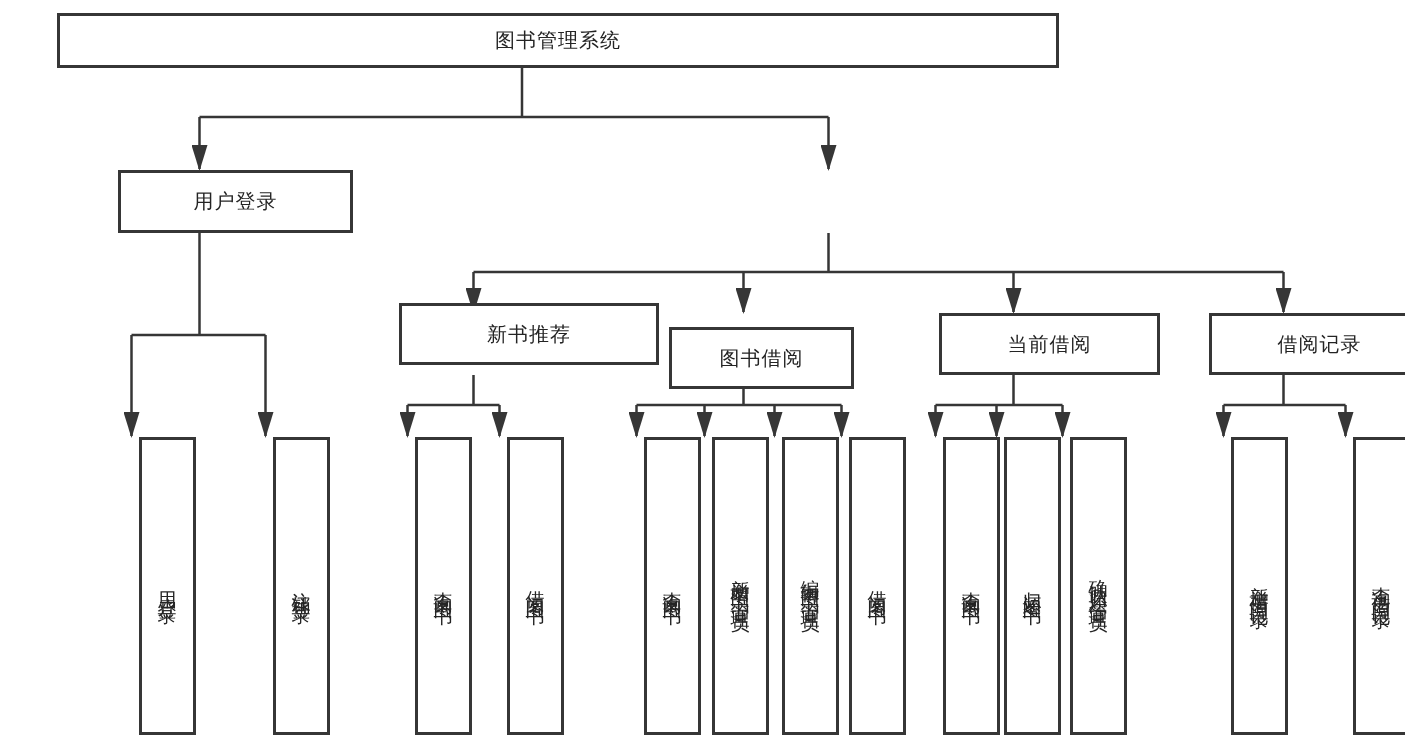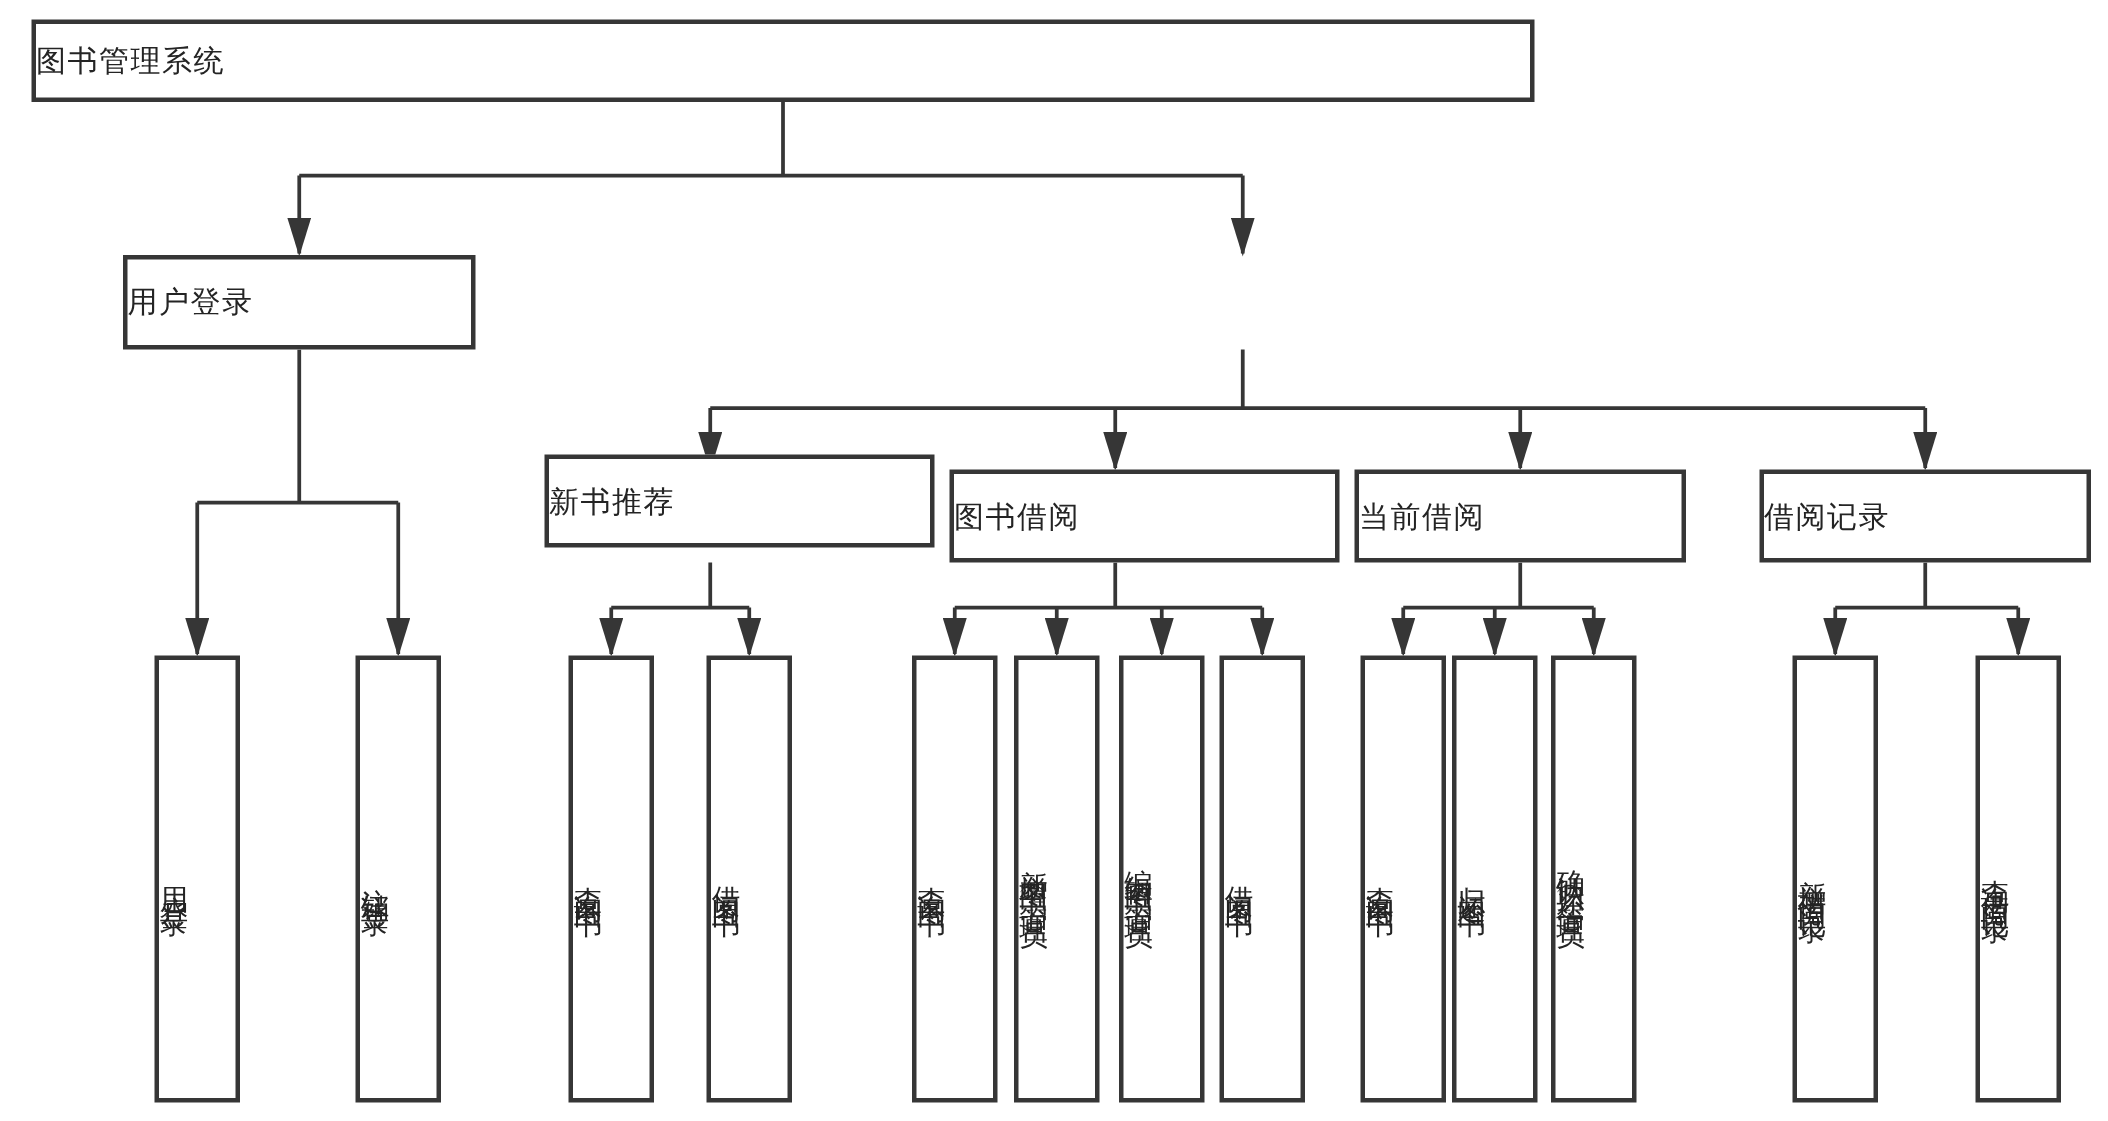--- a/index.html
+++ b/index.html
@@ -3,21 +3,21 @@
 <meta charset="utf-8">
 <style>
   html,body{margin:0;padding:0;background:#ffffff;}
   #canvas{
     position:relative;width:1405px;height:747px;background:#ffffff;overflow:hidden;
     font-family:"Liberation Sans","DejaVu Sans",sans-serif;
   }
   #connectors{position:absolute;left:0;top:0;width:1405px;height:747px;}
   .box{
     position:absolute;background:#ffffff;border:3px solid #363636;box-sizing:border-box;
-    display:flex;align-items:center;justify-content:flex-start;color:#242424;
+    display:flex;align-items:center;justify-content:center;color:#242424;margin-left:36px;
   }
   .h .lbl{font-size:20px;letter-spacing:1px;white-space:nowrap;}
   .v .lbl{
     writing-mode:vertical-rl;text-orientation:mixed;
     font-size:19px;line-height:1;letter-spacing:5px;white-space:nowrap;
   }
   .wm{
     position:absolute;left:1181px;top:713px;font-size:19px;letter-spacing:0.5px;
     color:#9e9e9e;text-shadow:1px 1px 0 rgba(233,130,130,0.45);white-space:nowrap;
   }
@@ -74,21 +74,21 @@
     <span class="lbl">图书管理系统</span>
   </div>
 
   <div class="box h" style="left:82px;top:170px;width:235px;height:63px">
     <span class="lbl">用户登录</span>
   </div>
 
   <div class="box h" style="left:363px;top:303px;width:260px;height:62px">
     <span class="lbl">新书推荐</span>
   </div>
-  <div class="box h" style="left:633px;top:313px;width:260px;height:62px">
+  <div class="box h" style="left:633px;top:327px;width:185px;height:62px">
     <span class="lbl">图书借阅</span>
   </div>
   <div class="box h" style="left:903px;top:313px;width:221px;height:62px">
     <span class="lbl">当前借阅</span>
   </div>
   <div class="box h" style="left:1173px;top:313px;width:221px;height:62px">
     <span class="lbl">借阅记录</span>
   </div>
 
   <div class="box v" style="left:103px;top:437px;width:57px;height:298px">

